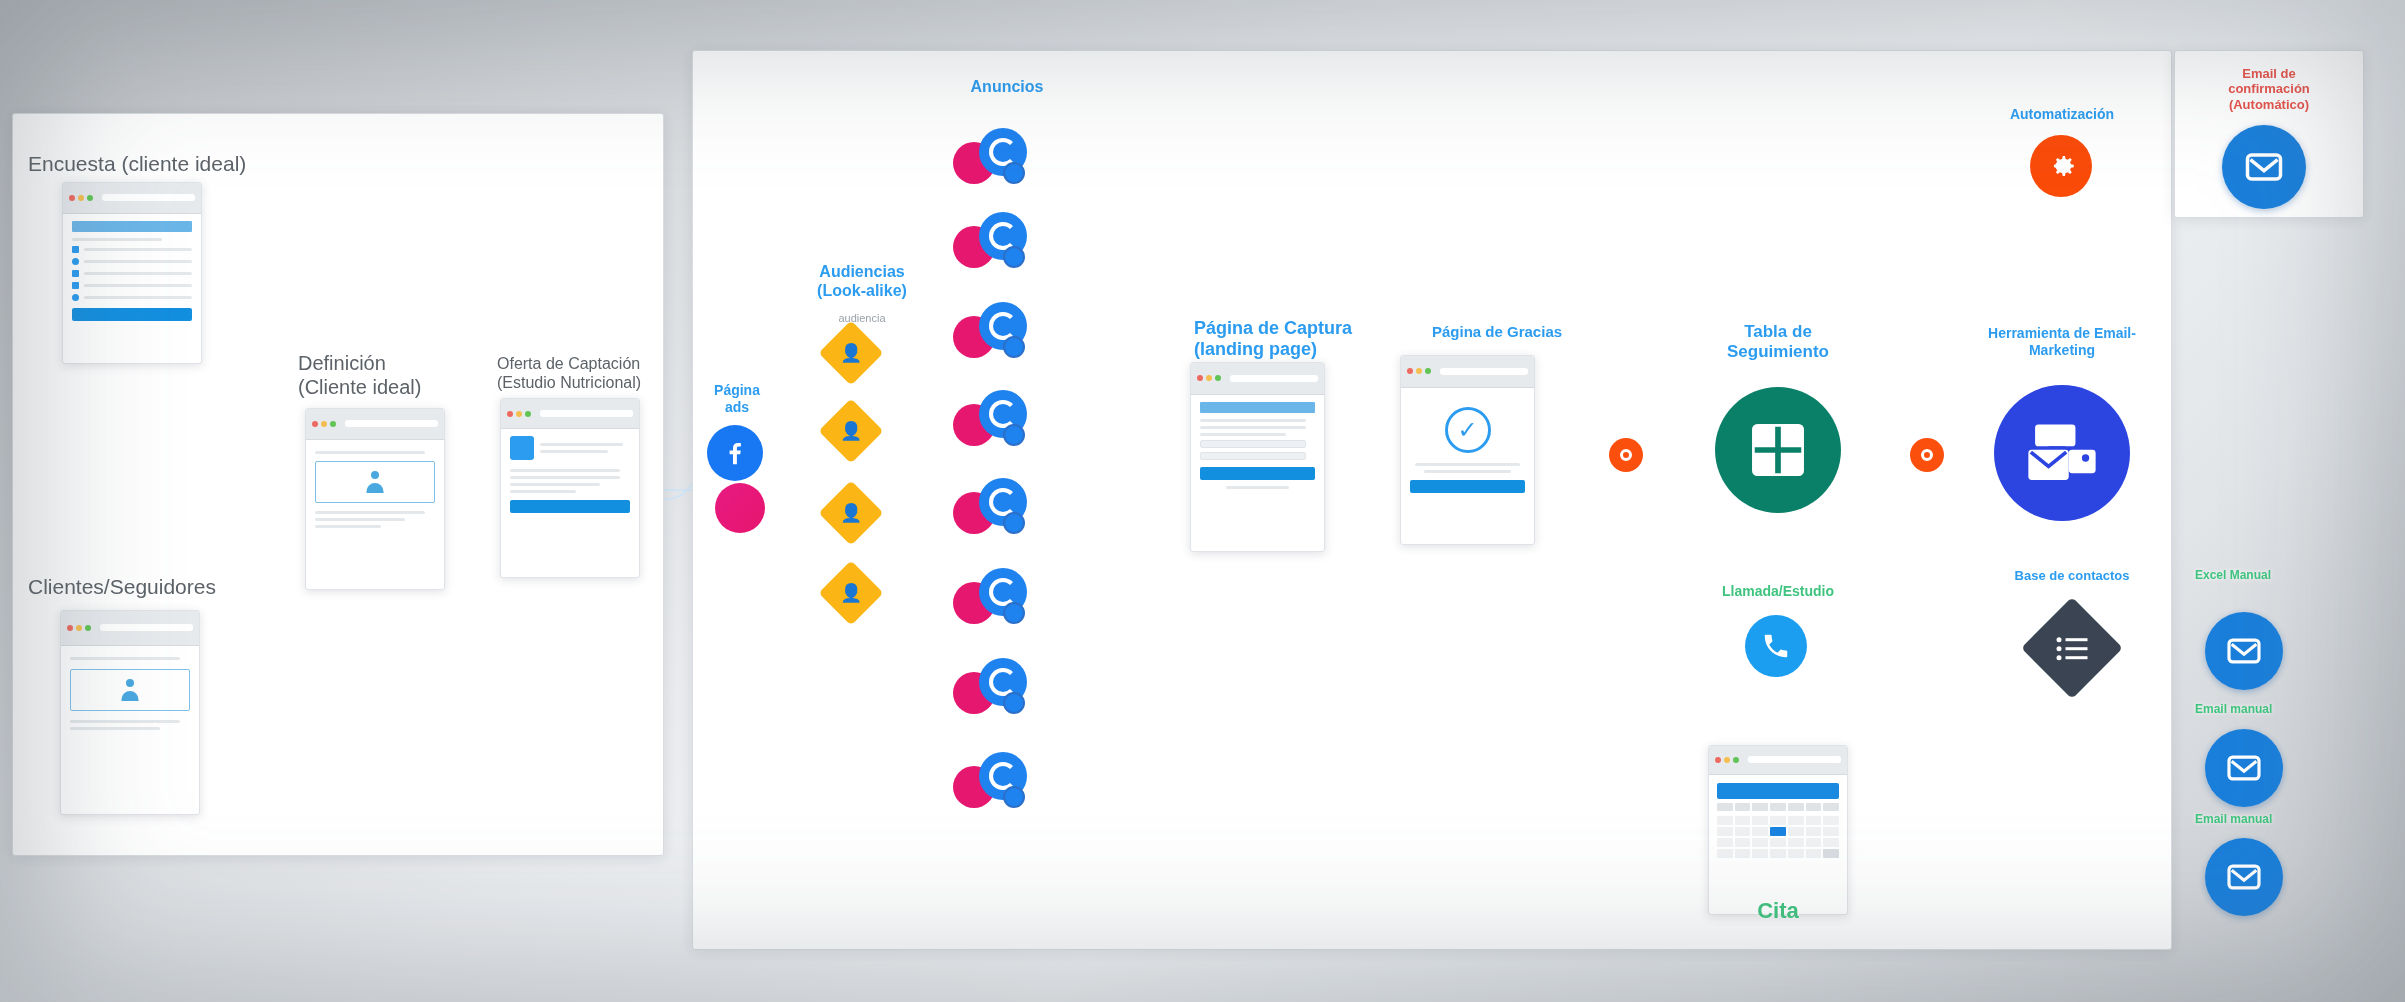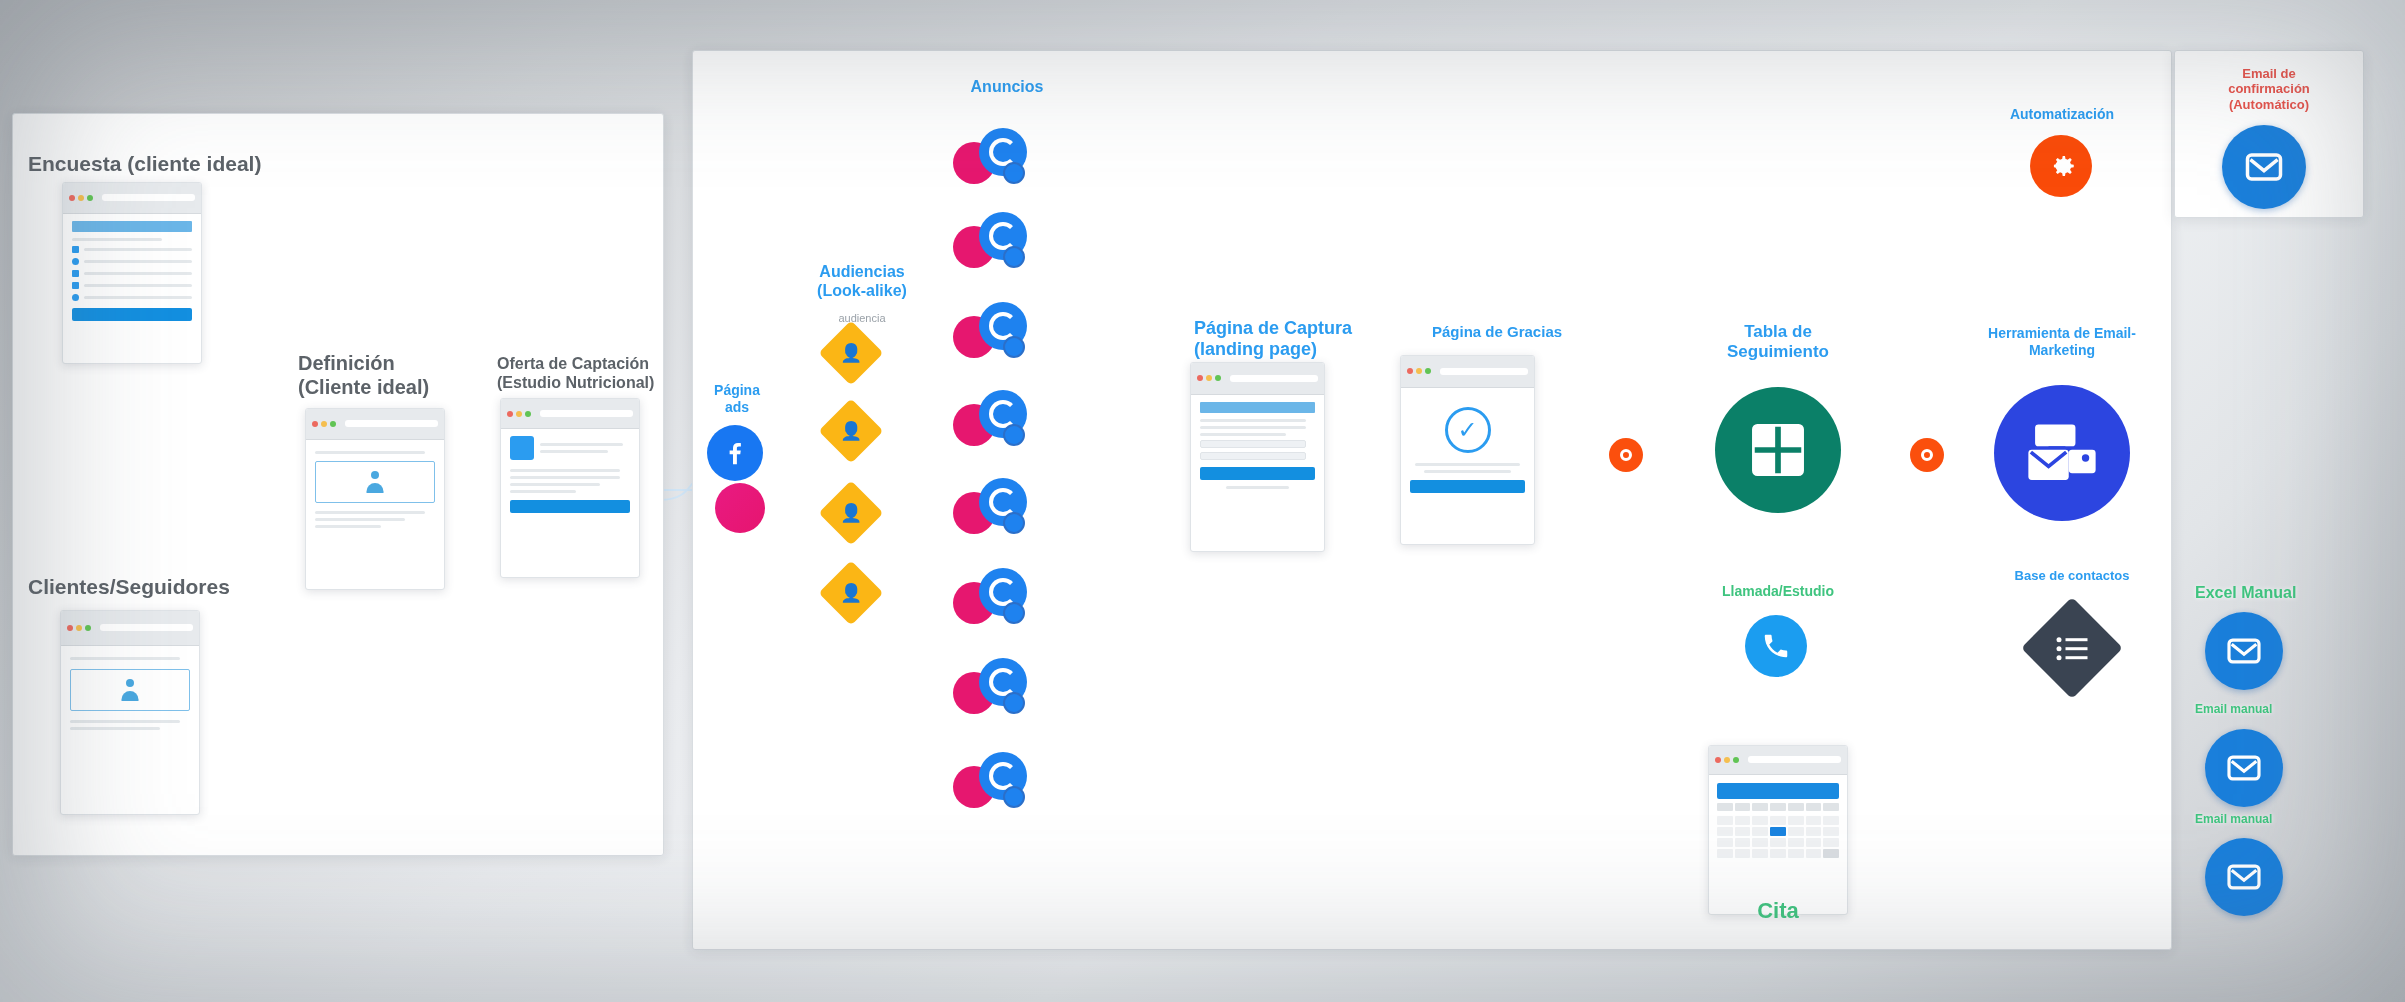--- a/index.html
+++ b/index.html
@@ -47,21 +47,21 @@
 
   
   .lbl {
     position:absolute;
     white-space:pre-line;
     line-height:1.18;
     text-shadow:0 0 4px rgba(255,255,255,.95);
     pointer-events:none;
   }
   .lbl.blue   { color:#2b9cf0; font-weight:bold; }
-  .lbl.dark   { color:#5c6268; font-weight:bold; }
+  .lbl.dark   { color:#5c6268; font-weight:normal; }
   .lbl.green  { color:#3fc47f; font-weight:bold; }
   .lbl.red    { color:#e8524a; font-weight:bold; }
   .lbl.gray   { color:#9aa1a8; }
   .ctr { text-align:center; transform:translateX(-50%); }
 
   
   .browser {
     position:absolute;
     background:#fff;
     border:1px solid #dfe3e7;
@@ -558,21 +558,21 @@
   <div class="panel" style="left:2174px;top:50px;width:190px;height:168px;"></div>
   <div class="lbl red ctr" style="left:2269px;top:66px;font-size:13px;">Email de confirmación
 (Automático)</div>
   <div class="ric mail" style="left:2222px;top:125px;width:84px;height:84px;">
     <svg width="44" height="44" viewBox="0 0 24 24" fill="none" stroke="#fff" stroke-width="1.9">
       <rect x="3" y="5.5" width="18" height="13" rx="2.2"></rect>
       <path d="M4.6 8 L12 14 L19.4 8"></path>
     </svg>
   </div>
 
-  <div class="lbl green" style="left:2195px;top:584px;font-size:16px;">Excel Manual</div>
+  <div class="lbl green" style="left:2195px;top:568px;font-size:12px;">Excel Manual</div>
   <div class="ric mail" style="left:2205px;top:612px;width:78px;height:78px;">
     <svg width="40" height="40" viewBox="0 0 24 24" fill="none" stroke="#fff" stroke-width="1.9">
       <rect x="3" y="5.5" width="18" height="13" rx="2.2"></rect>
       <path d="M4.6 8 L12 14 L19.4 8"></path>
     </svg>
   </div>
 
   <div class="lbl green" style="left:2195px;top:702px;font-size:12px;">Email manual</div>
   <div class="ric mail" style="left:2205px;top:729px;width:78px;height:78px;">
     <svg width="40" height="40" viewBox="0 0 24 24" fill="none" stroke="#fff" stroke-width="1.9">

